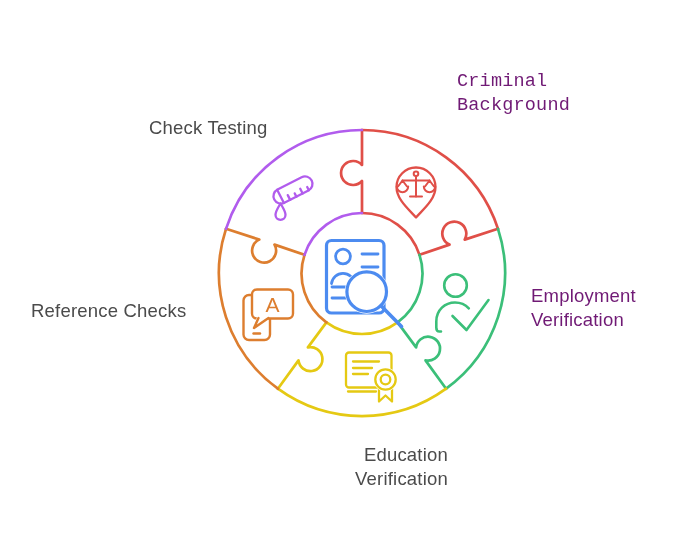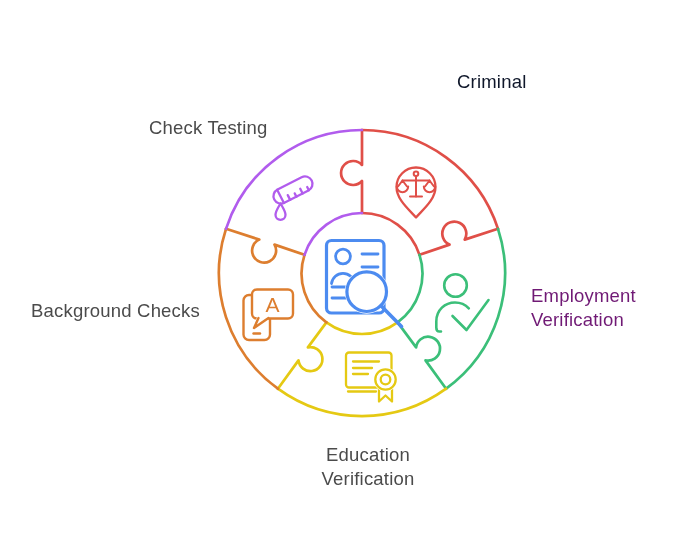--- a/index.html
+++ b/index.html
@@ -14,21 +14,21 @@
   .stage svg { position: absolute; left: 0; top: 0; }
   .label {
     position: absolute;
     color: #4b4b4b;
     font-size: 18.5px;
     line-height: 23.5px;
     letter-spacing: 0.2px;
     white-space: nowrap;
   }
   .label span { display: block; }
-  .label.center { text-align: center; }
+  .label.center { text-align: right; }
 </style>
 </head>
 <body>
 
 <div class="stage">
 
   <svg width="674" height="540" viewBox="0 0 674 540">
 
     <g stroke="#e04f48" fill="none" stroke-width="2.7" stroke-linecap="round" stroke-linejoin="round">
       <path d="M 362 130 A 143 143 0 0 1 498 228.8"></path>
@@ -119,31 +119,32 @@
       <circle cx="366.7" cy="291.7" r="22" fill="#ffffff" stroke="none"></circle>
       <circle cx="366.7" cy="291.7" r="19.8" stroke-width="3.2"></circle>
       <path d="M 381 305.8 L 401.5 326.5" stroke-width="3.6"></path>
     </g>
   </svg>
 
   <div class="label" style="left: 149px; top: 116px; color: rgb(75, 75, 75);">
     <span>Check Testing</span>
   </div>
 
-  <div class="label" style="left: 457px; top: 70px; color: #0f172a;">
+  <div class="label" style="left: 457px; top: 70px; color: #701a75; font-family: Liberation Mono, monospace;">
     <span>Criminal</span>
+    <span>Background</span>
   </div>
 
   <div class="label" style="left: 531px; top: 284px; color: #701a75;">
     <span>Employment</span>
     <span>Verification</span>
   </div>
 
   <div class="label center" style="left: 288px; top: 443px; width: 160px; color: rgb(75, 75, 75);">
     <span>Education</span>
     <span>Verification</span>
   </div>
 
   <div class="label" style="left: 31px; top: 299px; color: rgb(75, 75, 75);">
-    <span>Background Checks</span>
+    <span>Reference Checks</span>
   </div>
 
 </div>
 
 </body></html>

